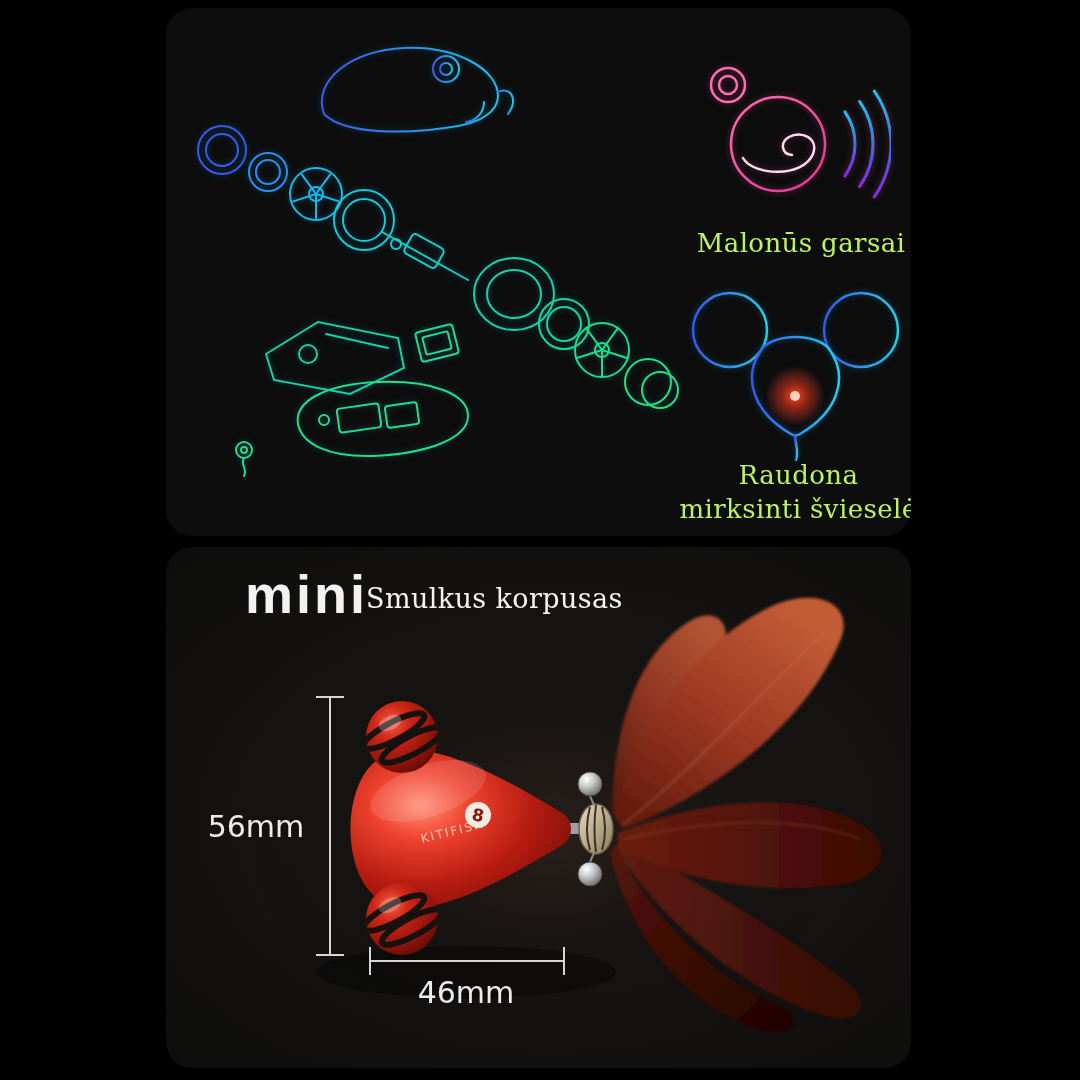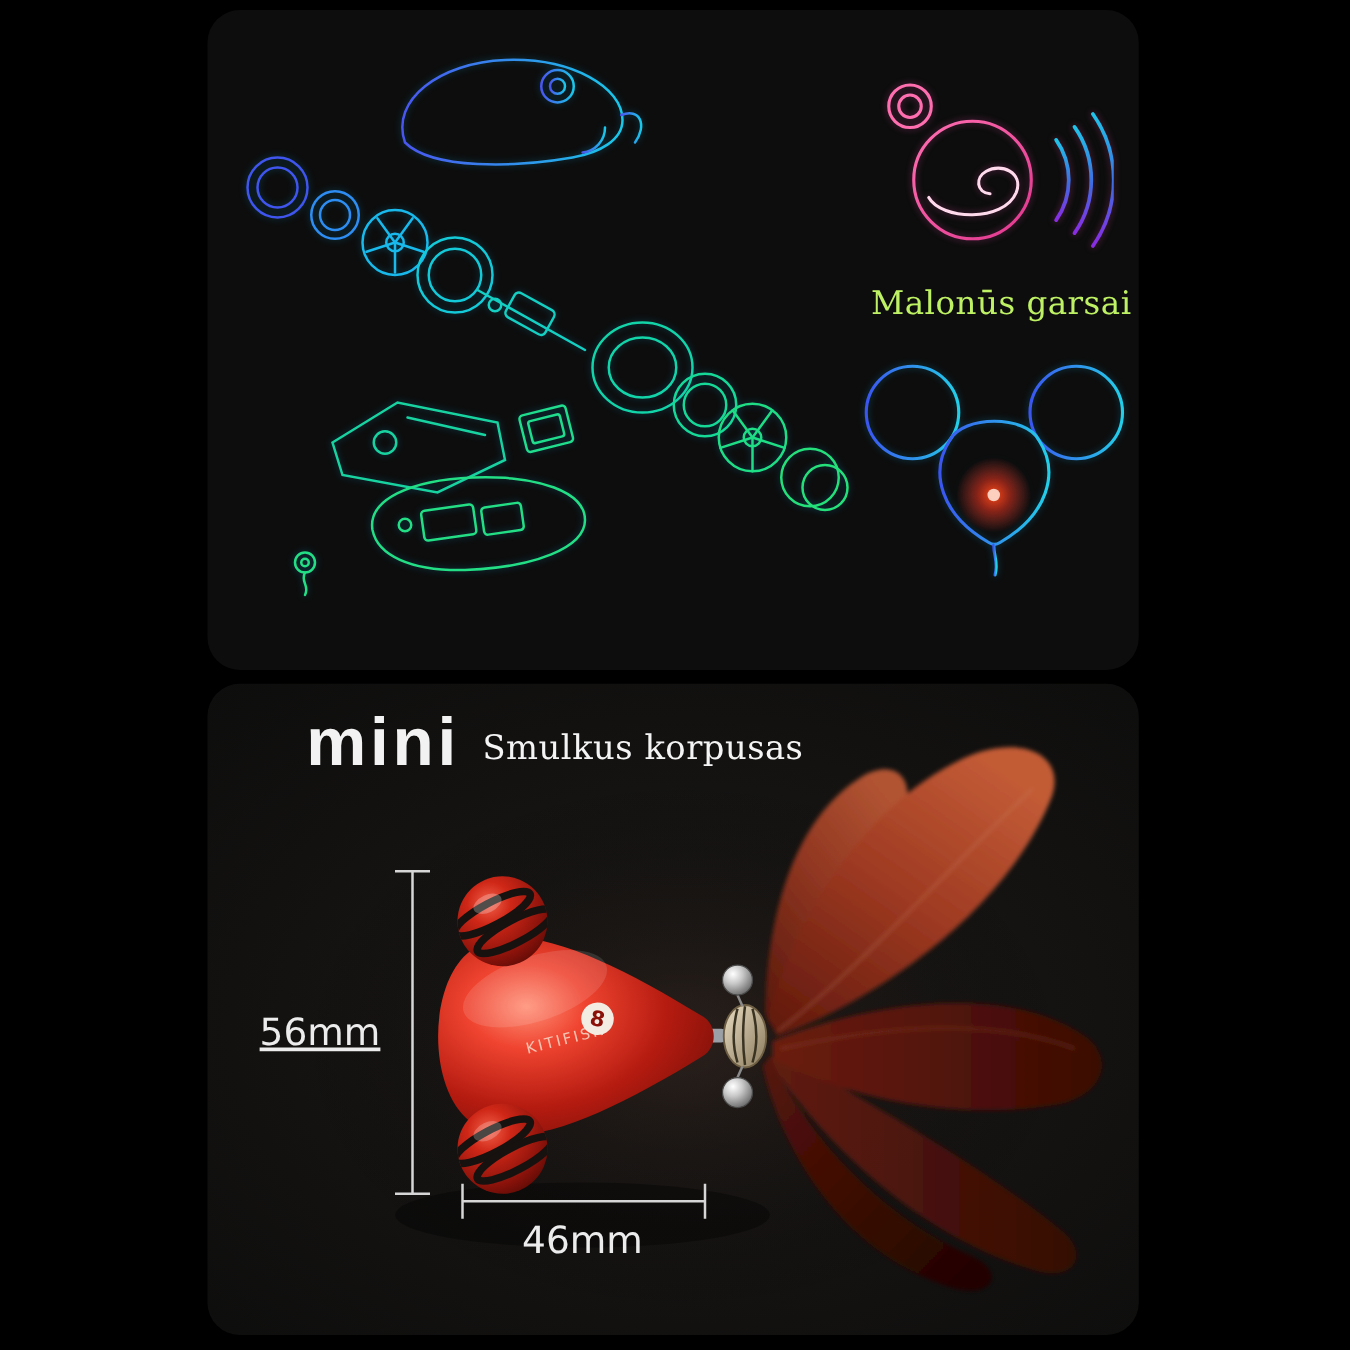--- a/index.html
+++ b/index.html
@@ -9,21 +9,21 @@
   #top-card{left:166px;top:8px;width:745px;height:528px;background:#0d0d0d;}
   #bottom-card{left:166px;top:547px;width:745px;height:521px;
        background:radial-gradient(90% 85% at 52% 52%, #1c1a18 0%, #121110 55%, #0b0b0b 100%);}
   .caption{position:absolute;color:#bef264;font-family:"DejaVu Serif", serif;
        font-size:26px;text-align:center;letter-spacing:.4px;line-height:34px;}
   .abs{position:absolute;}
   svg{display:block;}
   #mini-logo{position:absolute;left:46px;top:16px;font-size:54px;font-weight:bold;
        letter-spacing:3px;font-family:Liberation Sans, sans-serif;margin-left:33px;}
   #bottom-caption{position:absolute;left:200px;top:36px;font-family:"DejaVu Serif", serif;
-       font-size:27px;color:#f4f4f4;letter-spacing:.4px;margin-left:20px;}
+       font-size:27px;color:#f4f4f4;letter-spacing:.4px;}
   .dim-label{position:absolute;font-size:30px;color:#ececec;text-align:center;
        font-family:"DejaVu Sans", sans-serif;}
   .neon{filter:drop-shadow(0 0 3px rgba(0,190,255,.30));}
   .neon-pink{filter:drop-shadow(0 0 3px rgba(255,80,190,.35));}
 </style>
 </head>
 <body>
 
 <div id="top-card" class="card">
 
@@ -159,20 +159,24 @@
     <circle cx="52" cy="50" r="37" stroke="url(#gBlue)"></circle>
     <circle cx="183" cy="50" r="37" stroke="url(#gBlue)"></circle>
     <path d="M82,72 C92,52 143,52 153,72 C170,98 160,132 122,154 C119,156 116,156 113,154 C75,132 65,98 82,72 Z" stroke="url(#gBlue)"></path>
     <path d="M117,156 C117,166 121,170 118,180" stroke="url(#gBlue)"></path>
     <g>
       <circle cx="117" cy="116" r="30" fill="url(#gRed)"></circle>
       <circle cx="117" cy="116" r="5" fill="#ffe0d2" opacity="0.9"></circle>
     </g>
   </svg>
 
+  <div class="caption" style="left:505px;top:450px;width:255px;">
+    <div>Raudona</div>
+    <div>mirksinti švieselė</div>
+  </div>
 </div>
 
 <div id="bottom-card" class="card">
 
   <div id="mini-logo">mini</div>
   <div id="bottom-caption">Smulkus korpusas</div>
 
   <svg class="abs" style="left:0;top:0;" width="745" height="521" viewBox="0 0 745 521">
     <defs>
       <radialGradient id="bgGlow" cx="0.5" cy="0.5" r="0.5">
@@ -283,15 +287,15 @@
       <line x1="150" y1="150" x2="178" y2="150"></line>
       <line x1="150" y1="408" x2="178" y2="408"></line>
     </g>
     <g stroke="#d6d6d6" stroke-width="2">
       <line x1="204" y1="414" x2="398" y2="414"></line>
       <line x1="204" y1="400" x2="204" y2="428"></line>
       <line x1="398" y1="400" x2="398" y2="428"></line>
     </g>
   </svg>
 
-  <div class="dim-label" style="left:40px;top:262px;width:100px;text-decoration:underline;">56mm</div>
+  <div class="dim-label" style="left:40px;top:262px;width:100px;">56mm</div>
   <div class="dim-label" style="left:240px;top:428px;width:120px;">46mm</div>
 </div>
 
 </body></html>

